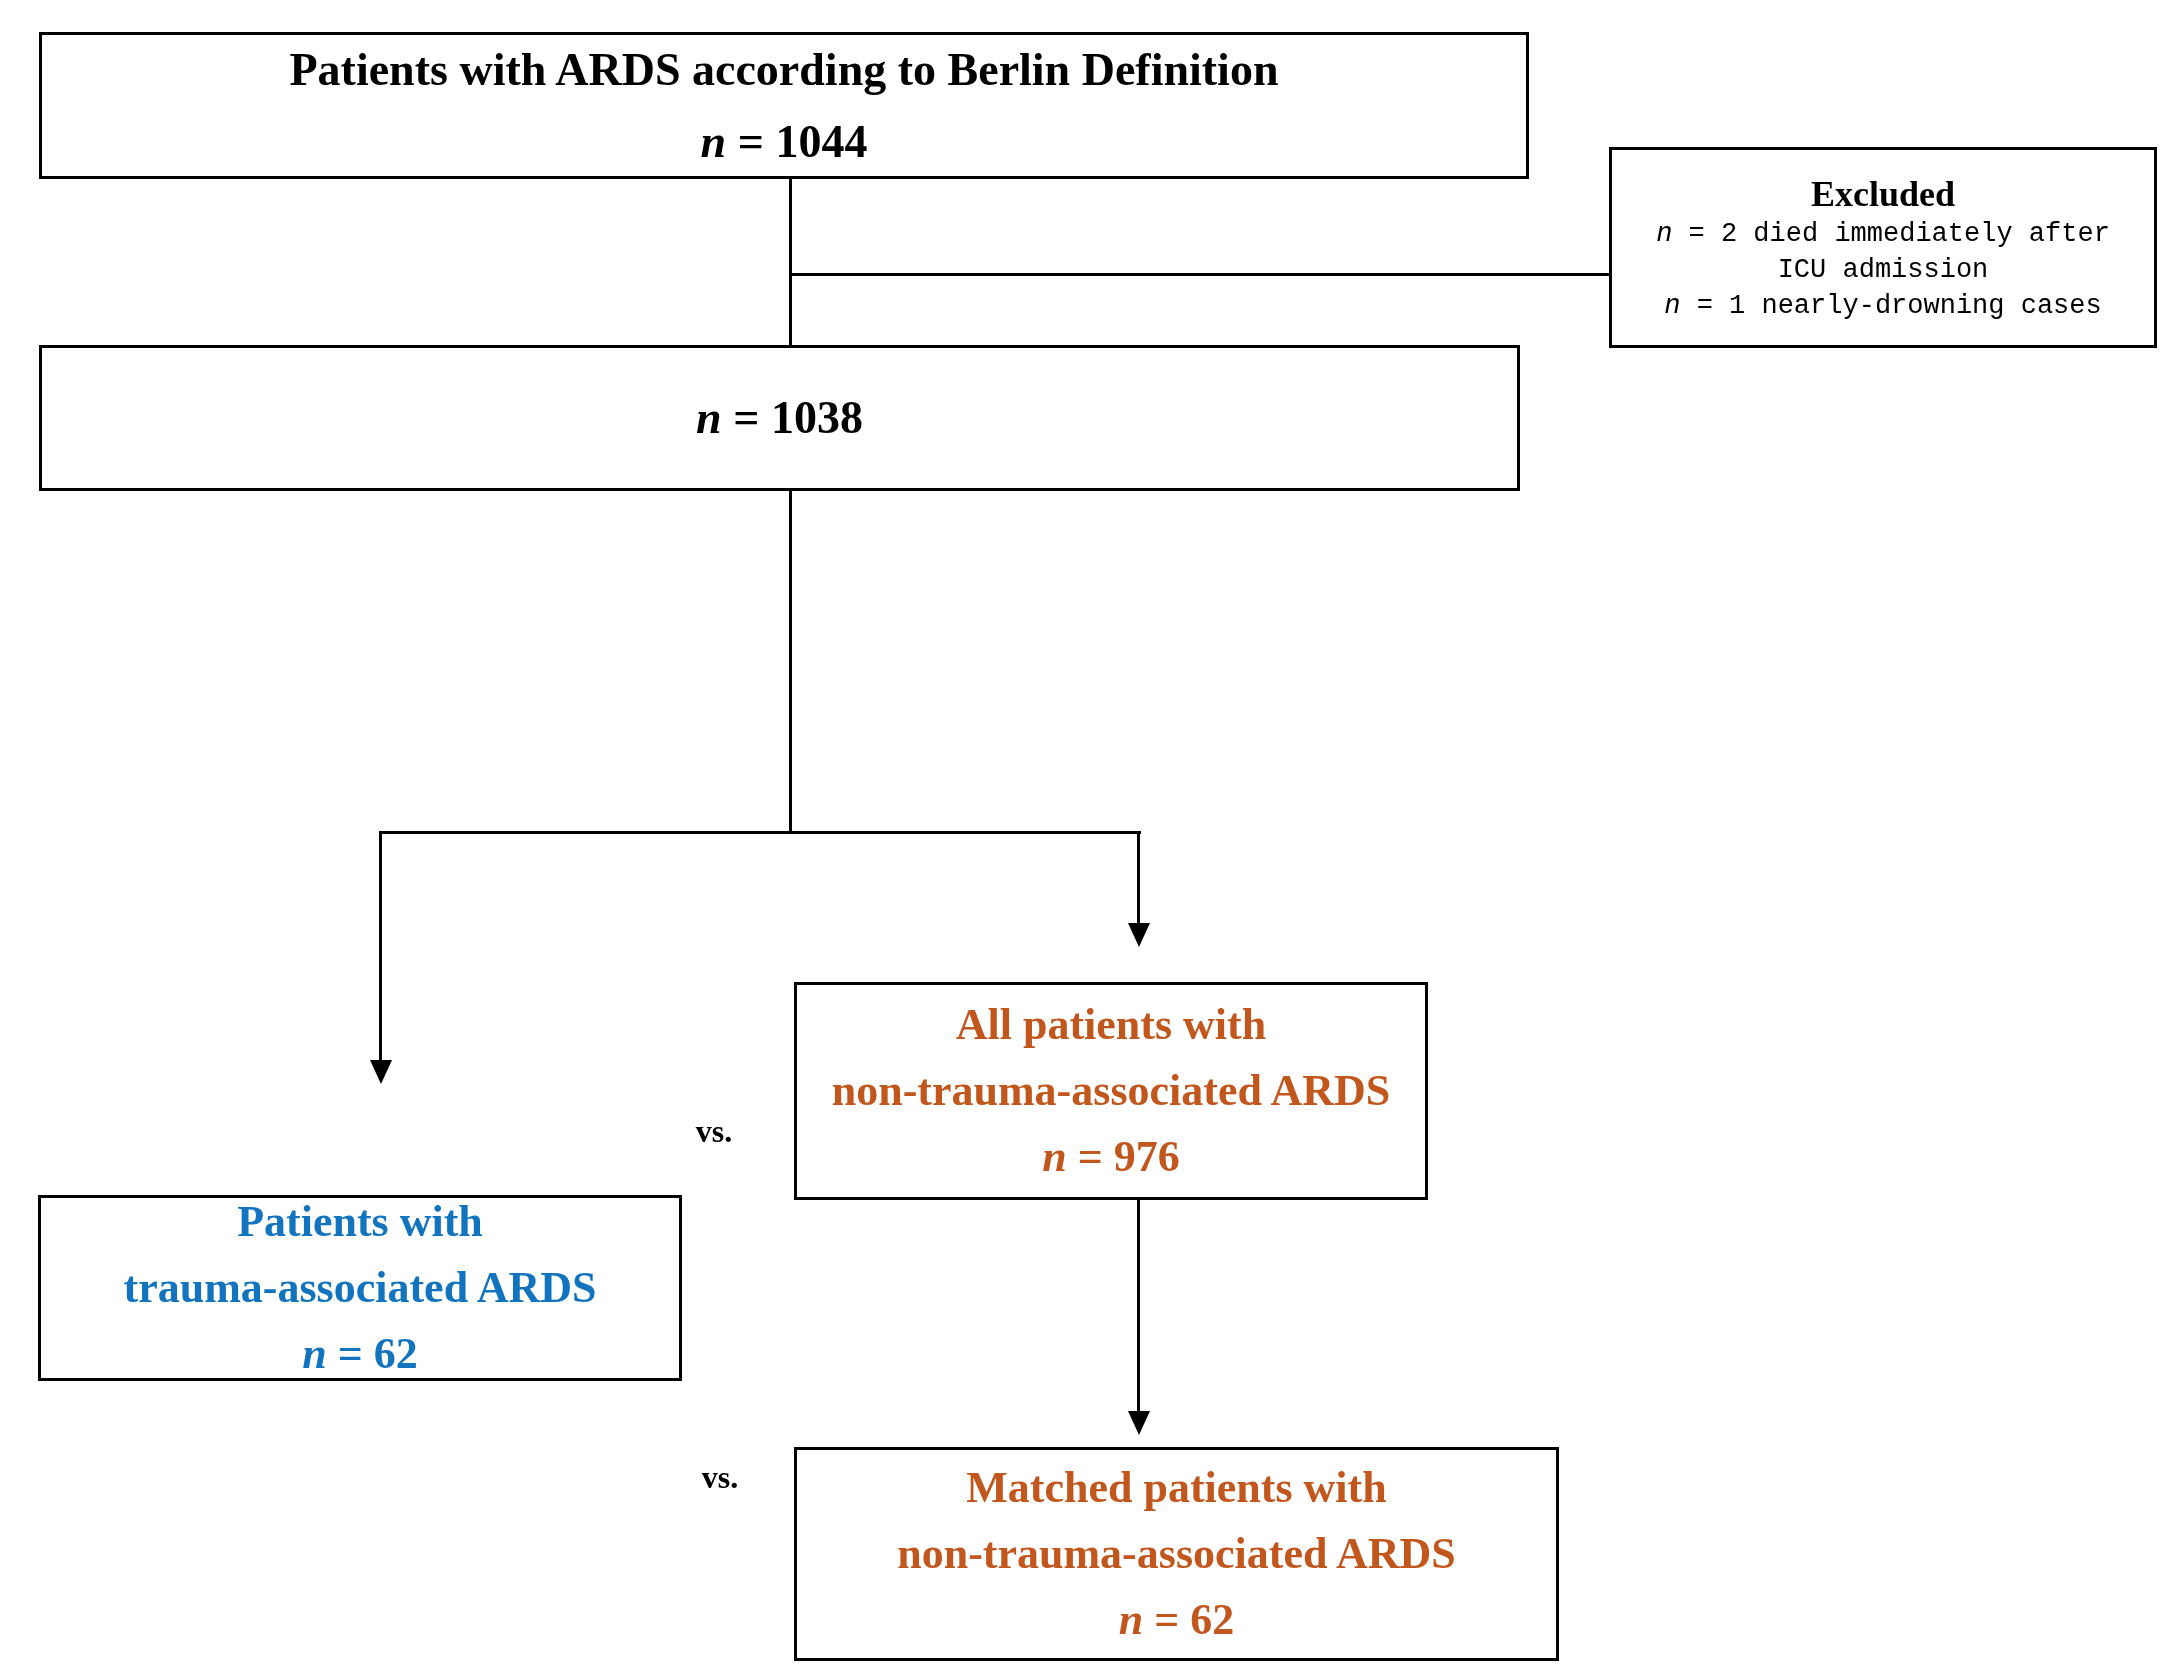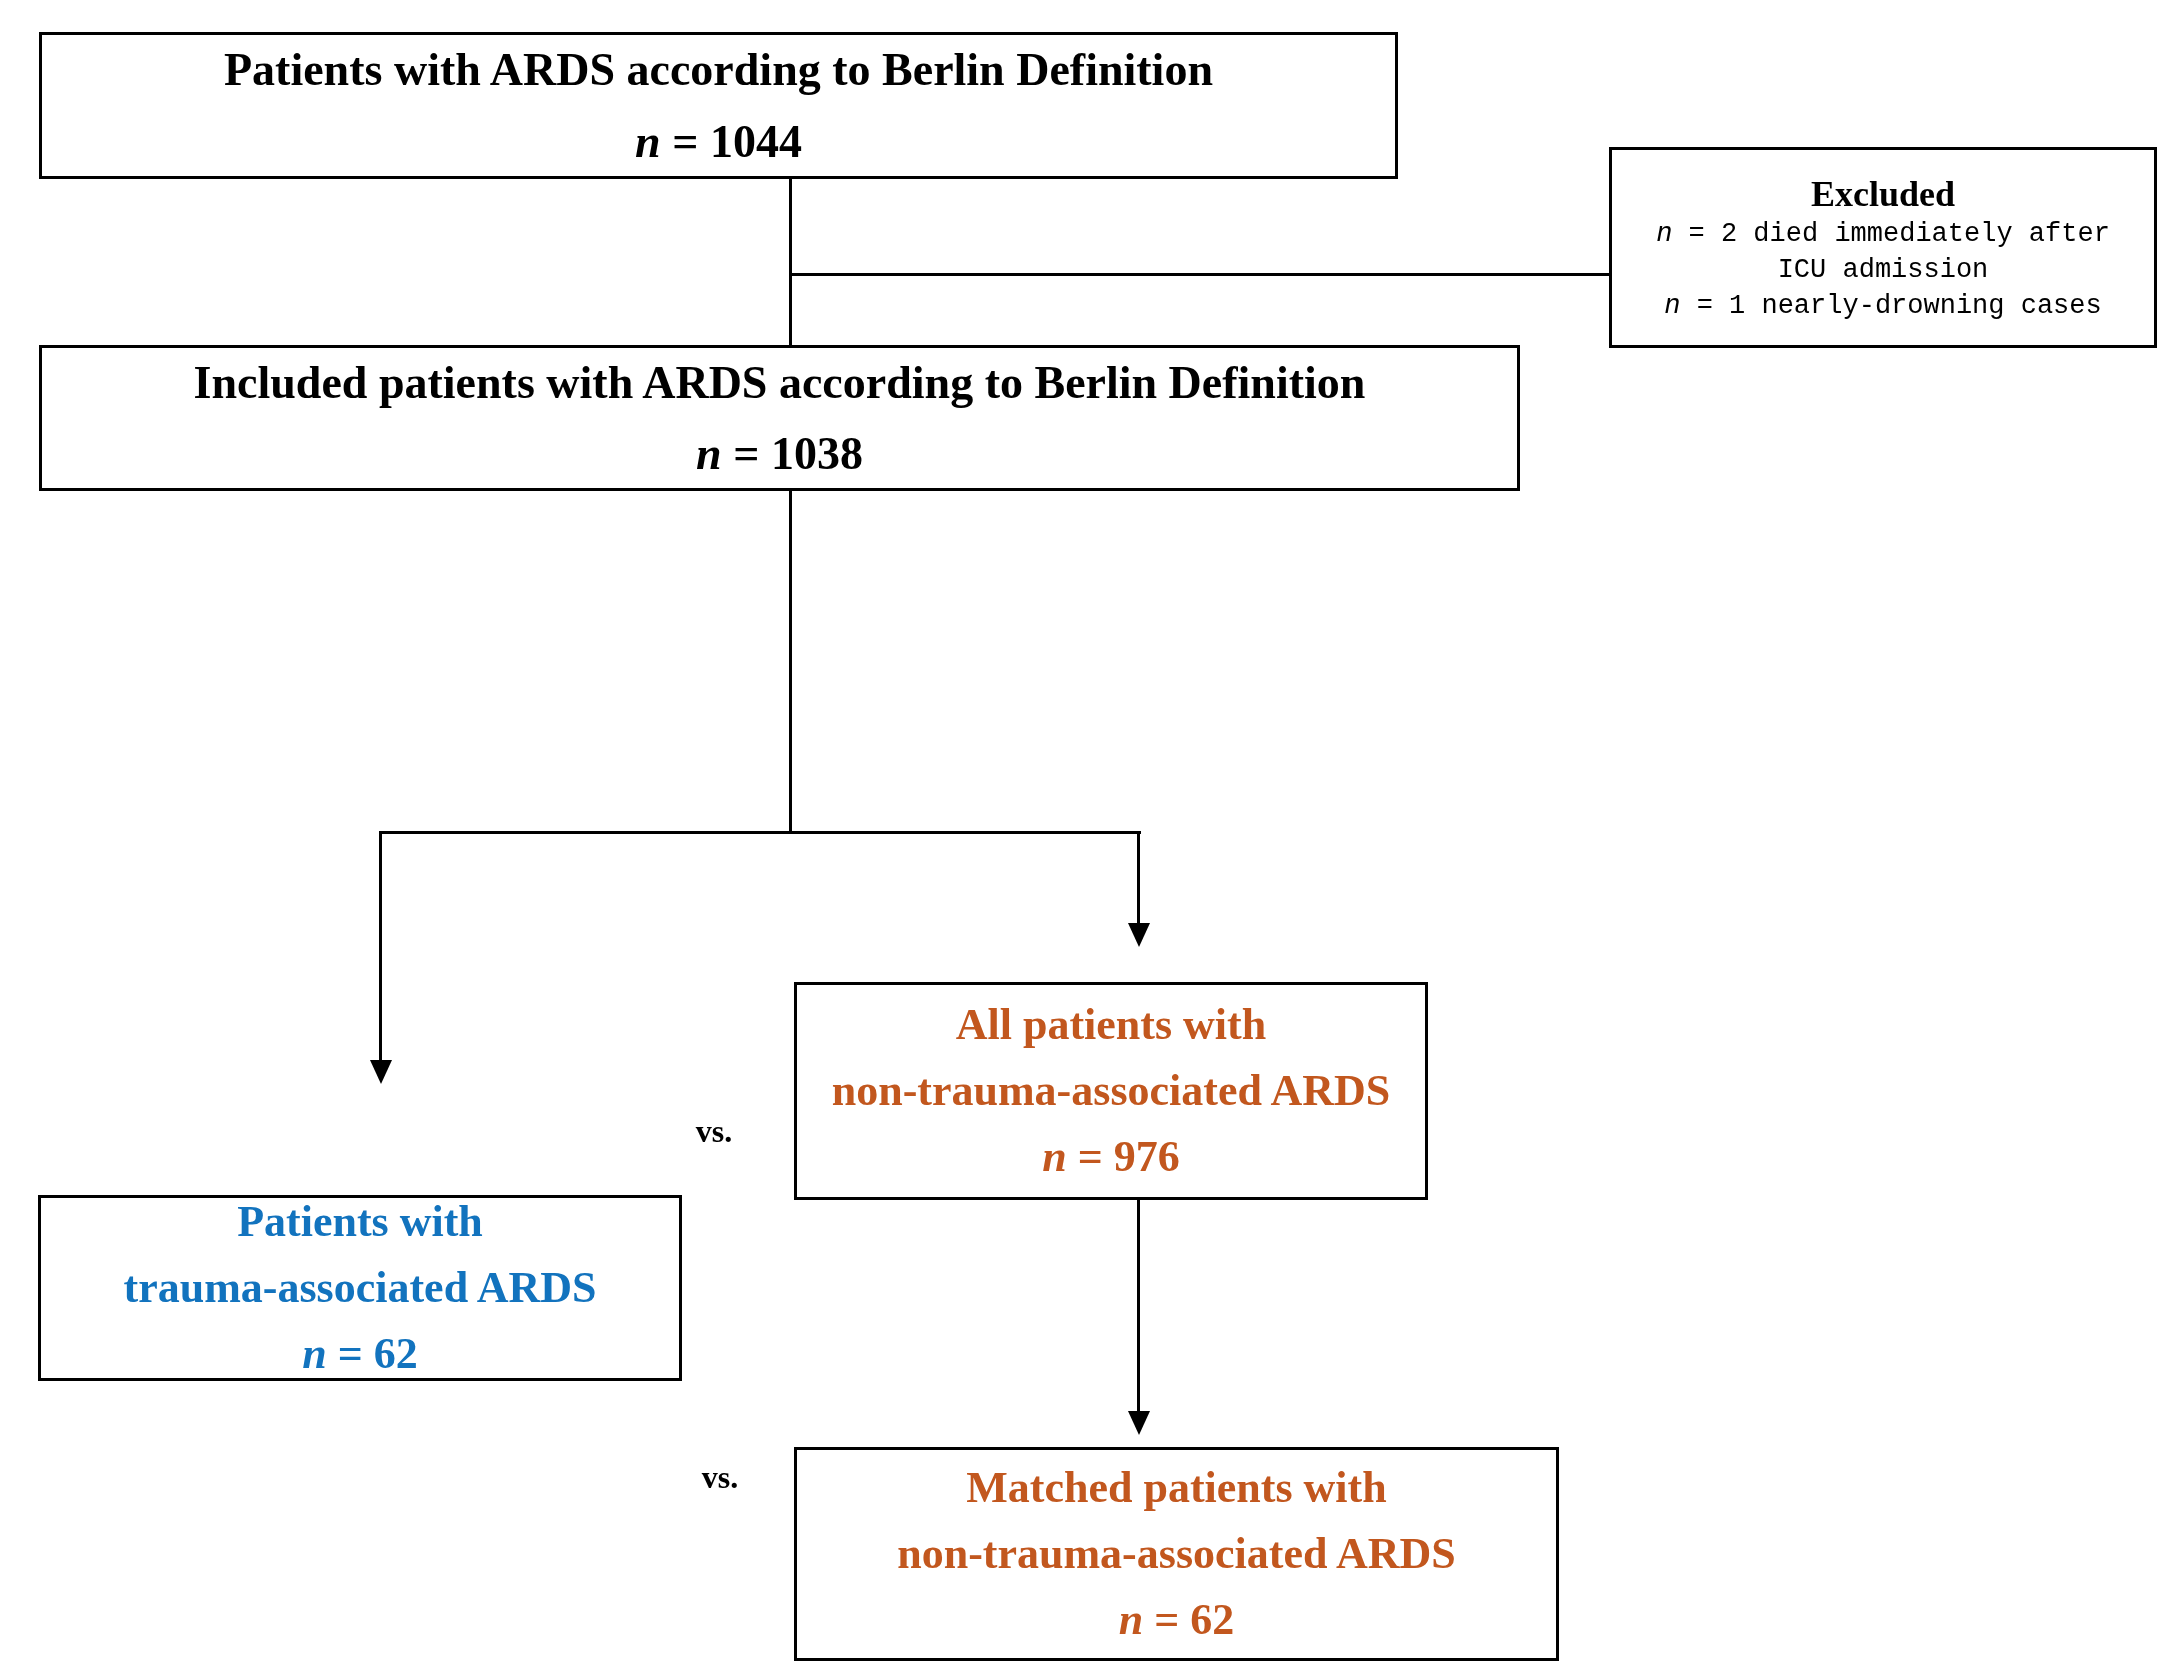--- a/index.html
+++ b/index.html
@@ -87,34 +87,33 @@
 
   <div class="vline" style="left:379px; top:831px; height:229px;"></div>
   <div class="arrowhead" style="left:370px; top:1060px;"></div>
 
   <div class="vline" style="left:1137px; top:831px; height:92px;"></div>
   <div class="arrowhead" style="left:1128px; top:923px;"></div>
 
   <div class="vline" style="left:1137px; top:1200px; height:211px;"></div>
   <div class="arrowhead" style="left:1128px; top:1411px;"></div>
 
-  <div class="box" style="left:39px; top:32px; width:1359px; height:147px;">
+  <div class="box" style="left:39px; top:32px; width:1490px; height:147px;">
     <div class="main-text">Patients with ARDS according to Berlin Definition</div>
     <div class="main-text"><span class="nvar">n</span> <span>= 1044</span></div>
   </div>
 
   <div class="box" style="left:1609px; top:147px; width:548px; height:201px; padding:4.7px 8px;">
     <div class="excl-title">Excluded</div>
     <div class="excl-line"><span class="nvar">n</span> <span>= 2 died immediately after</span></div>
     <div class="excl-line">ICU admission</div>
     <div class="excl-line"><span class="nvar">n</span> <span>= 1 nearly-drowning cases</span></div>
   </div>
 
   <div class="box" style="left:39px; top:345px; width:1481px; height:146px;">
-    <div class="main-text">Included patients with ARDS according to Berlin Definition</div>
     <div class="main-text"><span class="nvar">n</span> <span>= 1038</span></div>
   </div>
 
   <div class="box" style="left:794px; top:982px; width:634px; height:218px;">
     <div class="sub-text orange">All patients with</div>
     <div class="sub-text orange">non-trauma-associated ARDS</div>
     <div class="sub-text orange"><span class="nvar">n</span> <span>= 976</span></div>
   </div>
 
   <div class="vs-label" style="left:643px; top:1113px;">vs.</div>

